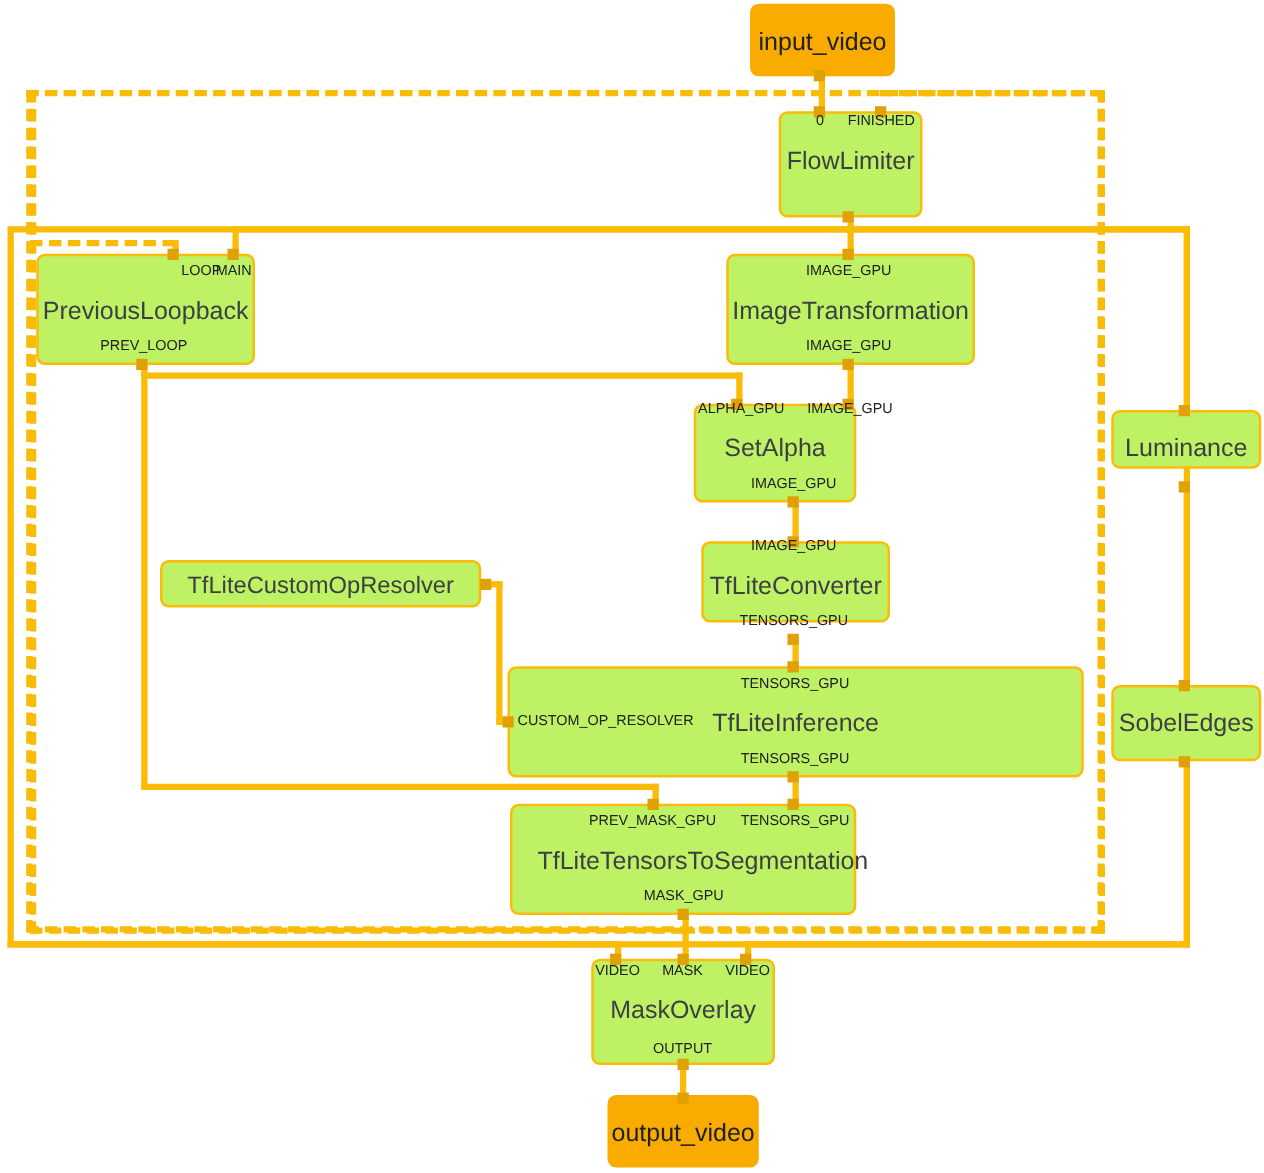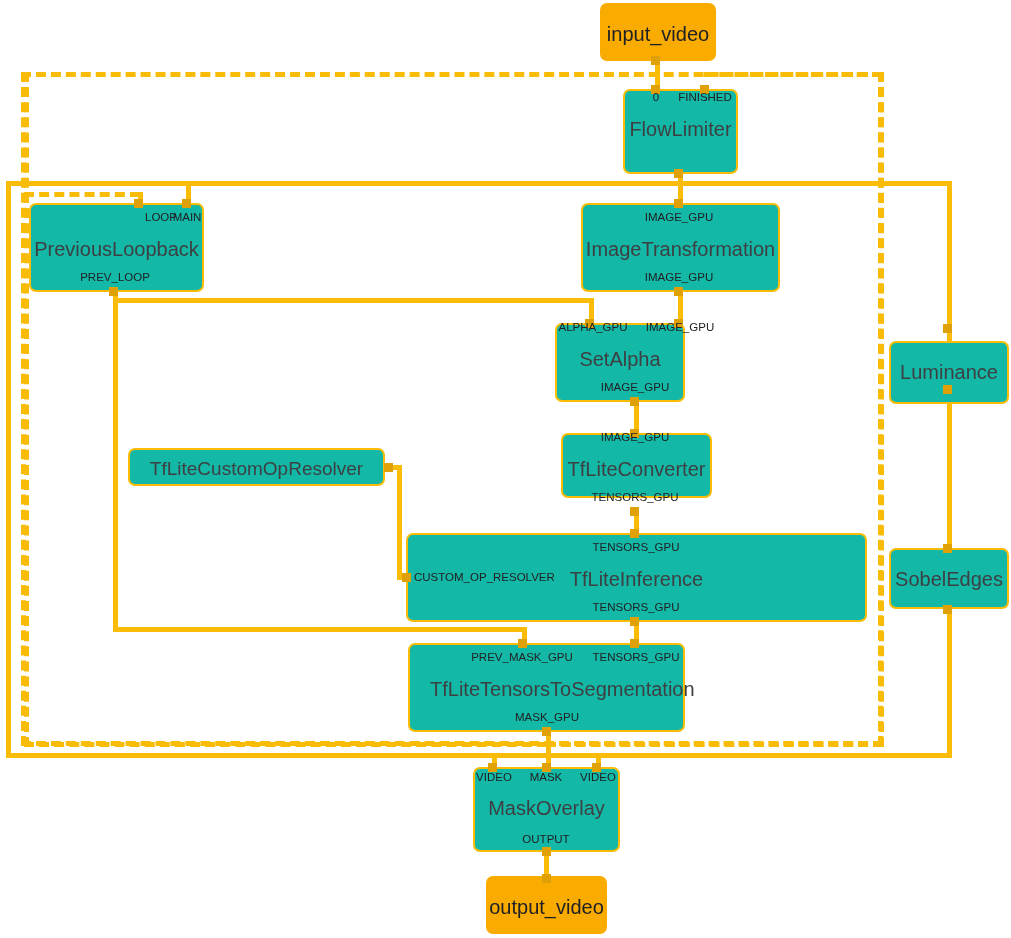--- a/index.html
+++ b/index.html
@@ -6,21 +6,21 @@
   body{width:1011px;height:938px;position:relative;overflow:hidden;
        font-family:"Liberation Sans","DejaVu Sans",sans-serif;}
   #canvas{position:absolute;left:0;top:0;width:1011px;height:938px;}
 
   
   .group-solid{position:absolute;border:5px solid #f9bc06;box-sizing:border-box;}
   .group-dashed{position:absolute;border:5px dashed #f9bc06;box-sizing:border-box;}
 
   
   .node{position:absolute;box-sizing:border-box;border:2.5px solid #fabc07;
-        border-radius:7px;background:#14b8a6;}
+        border-radius:7px;background:#bef264;}
   .node .title{position:absolute;left:0;right:0;text-align:center;
         color:#3c4043;font-size:20px;line-height:22px;white-space:nowrap;}
   .node.small .title{font-size:19px;}
   .io-node{position:absolute;box-sizing:border-box;background:#f9ab00;
         border:2px solid #f9ab00;border-radius:7px;}
   .io-node .title{position:absolute;left:0;right:0;text-align:center;
         color:#202124;font-size:20px;line-height:22px;white-space:nowrap;}
 
   
   .port{position:absolute;width:9px;height:9px;background:#e0a106;}
@@ -163,21 +163,21 @@
   <div class="node" style="left:408px;top:643px;width:277px;height:89px;">
     <div class="title" style="top:33px;padding-left:20px;">TfLiteTensorsToSegmentation</div>
   </div>
   <div class="port" style="left:518px;top:639px;"></div>
   <div class="plabel" style="left:522px;top:651px;">PREV_MASK_GPU</div>
   <div class="port" style="left:630px;top:639px;"></div>
   <div class="plabel" style="left:636px;top:651px;">TENSORS_GPU</div>
   <div class="port" style="left:542px;top:727px;"></div>
   <div class="plabel" style="left:547px;top:711px;">MASK_GPU</div>
 
-  <div class="node" style="left:889px;top:341px;width:120px;height:63px;padding-left:43px;">
+  <div class="node" style="left:889px;top:328px;width:120px;height:47px;padding-left:43px;">
     <div class="title" style="top:18px;">Luminance</div>
   </div>
   <div class="port" style="left:943px;top:324px;"></div>
   <div class="port" style="left:943px;top:385px;"></div>
 
   <div class="node" style="left:889px;top:548px;width:120px;height:61px;">
     <div class="title" style="top:18px;">SobelEdges</div>
   </div>
   <div class="port" style="left:943px;top:544px;"></div>
   <div class="port" style="left:943px;top:605px;"></div>

